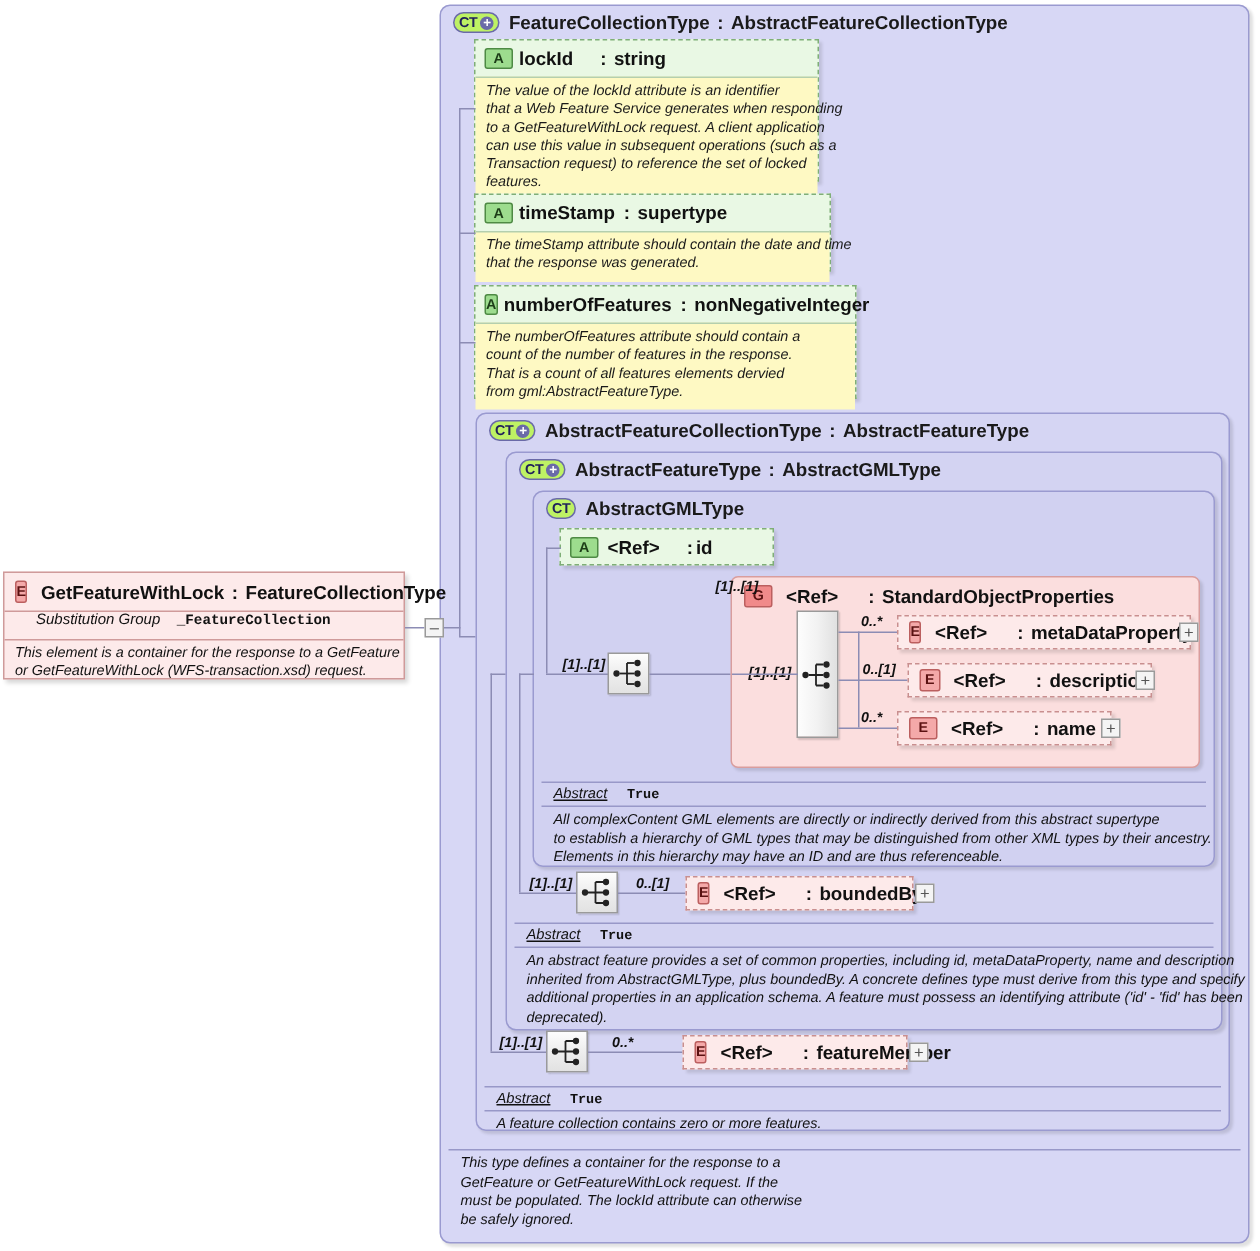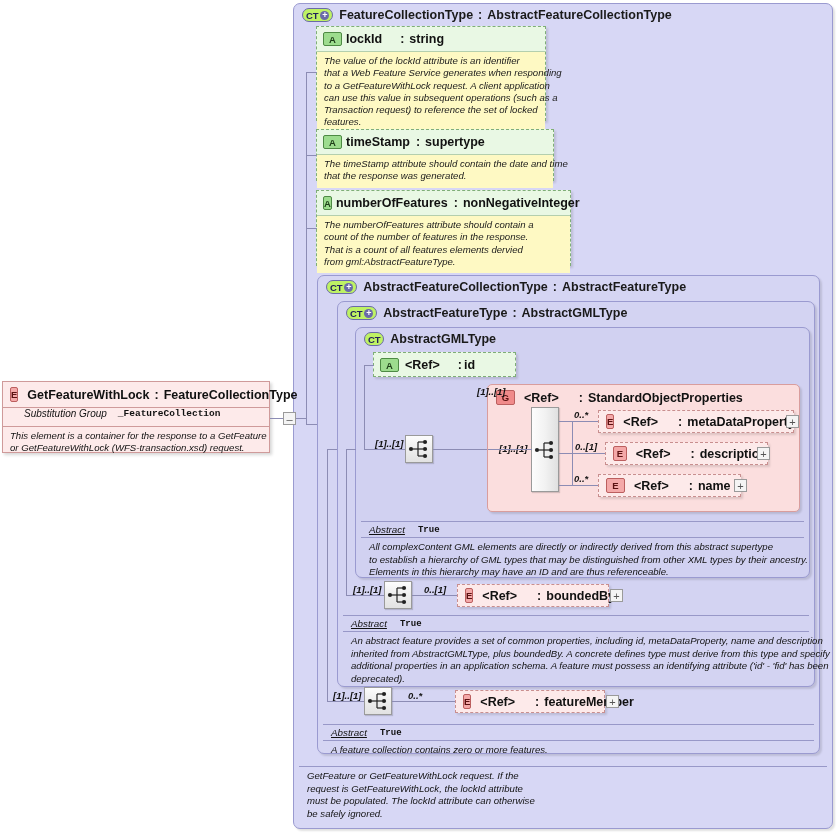--- a/index.html
+++ b/index.html
@@ -264,22 +264,22 @@
       </span>
       <span>FeatureCollectionType</span>
       <span style="margin:0 5px;">:</span>
       <span>AbstractFeatureCollectionType</span>
     </div>
   </div>
 
   <div class="absstrip" style="left:299px; top:766px; width:528px;">
     <div class="line"></div>
     <div class="doc">
+      <div>This type defines a container for the response to a</div>
       <div>GetFeature or GetFeatureWithLock request.  If the</div>
-      <div>request is GetFeatureWithLock, the lockId attribute</div>
       <div>must be populated.  The lockId attribute can otherwise</div>
       <div>be safely ignored.</div>
     </div>
   </div>
 
   <div class="attrbox" style="left:316px; top:26px; width:230px; height:95px;">
     <div class="hdr">
       <span class="a-badge">A</span>
       <span class="nm">lockId</span>
       <span class="ty">:</span>

